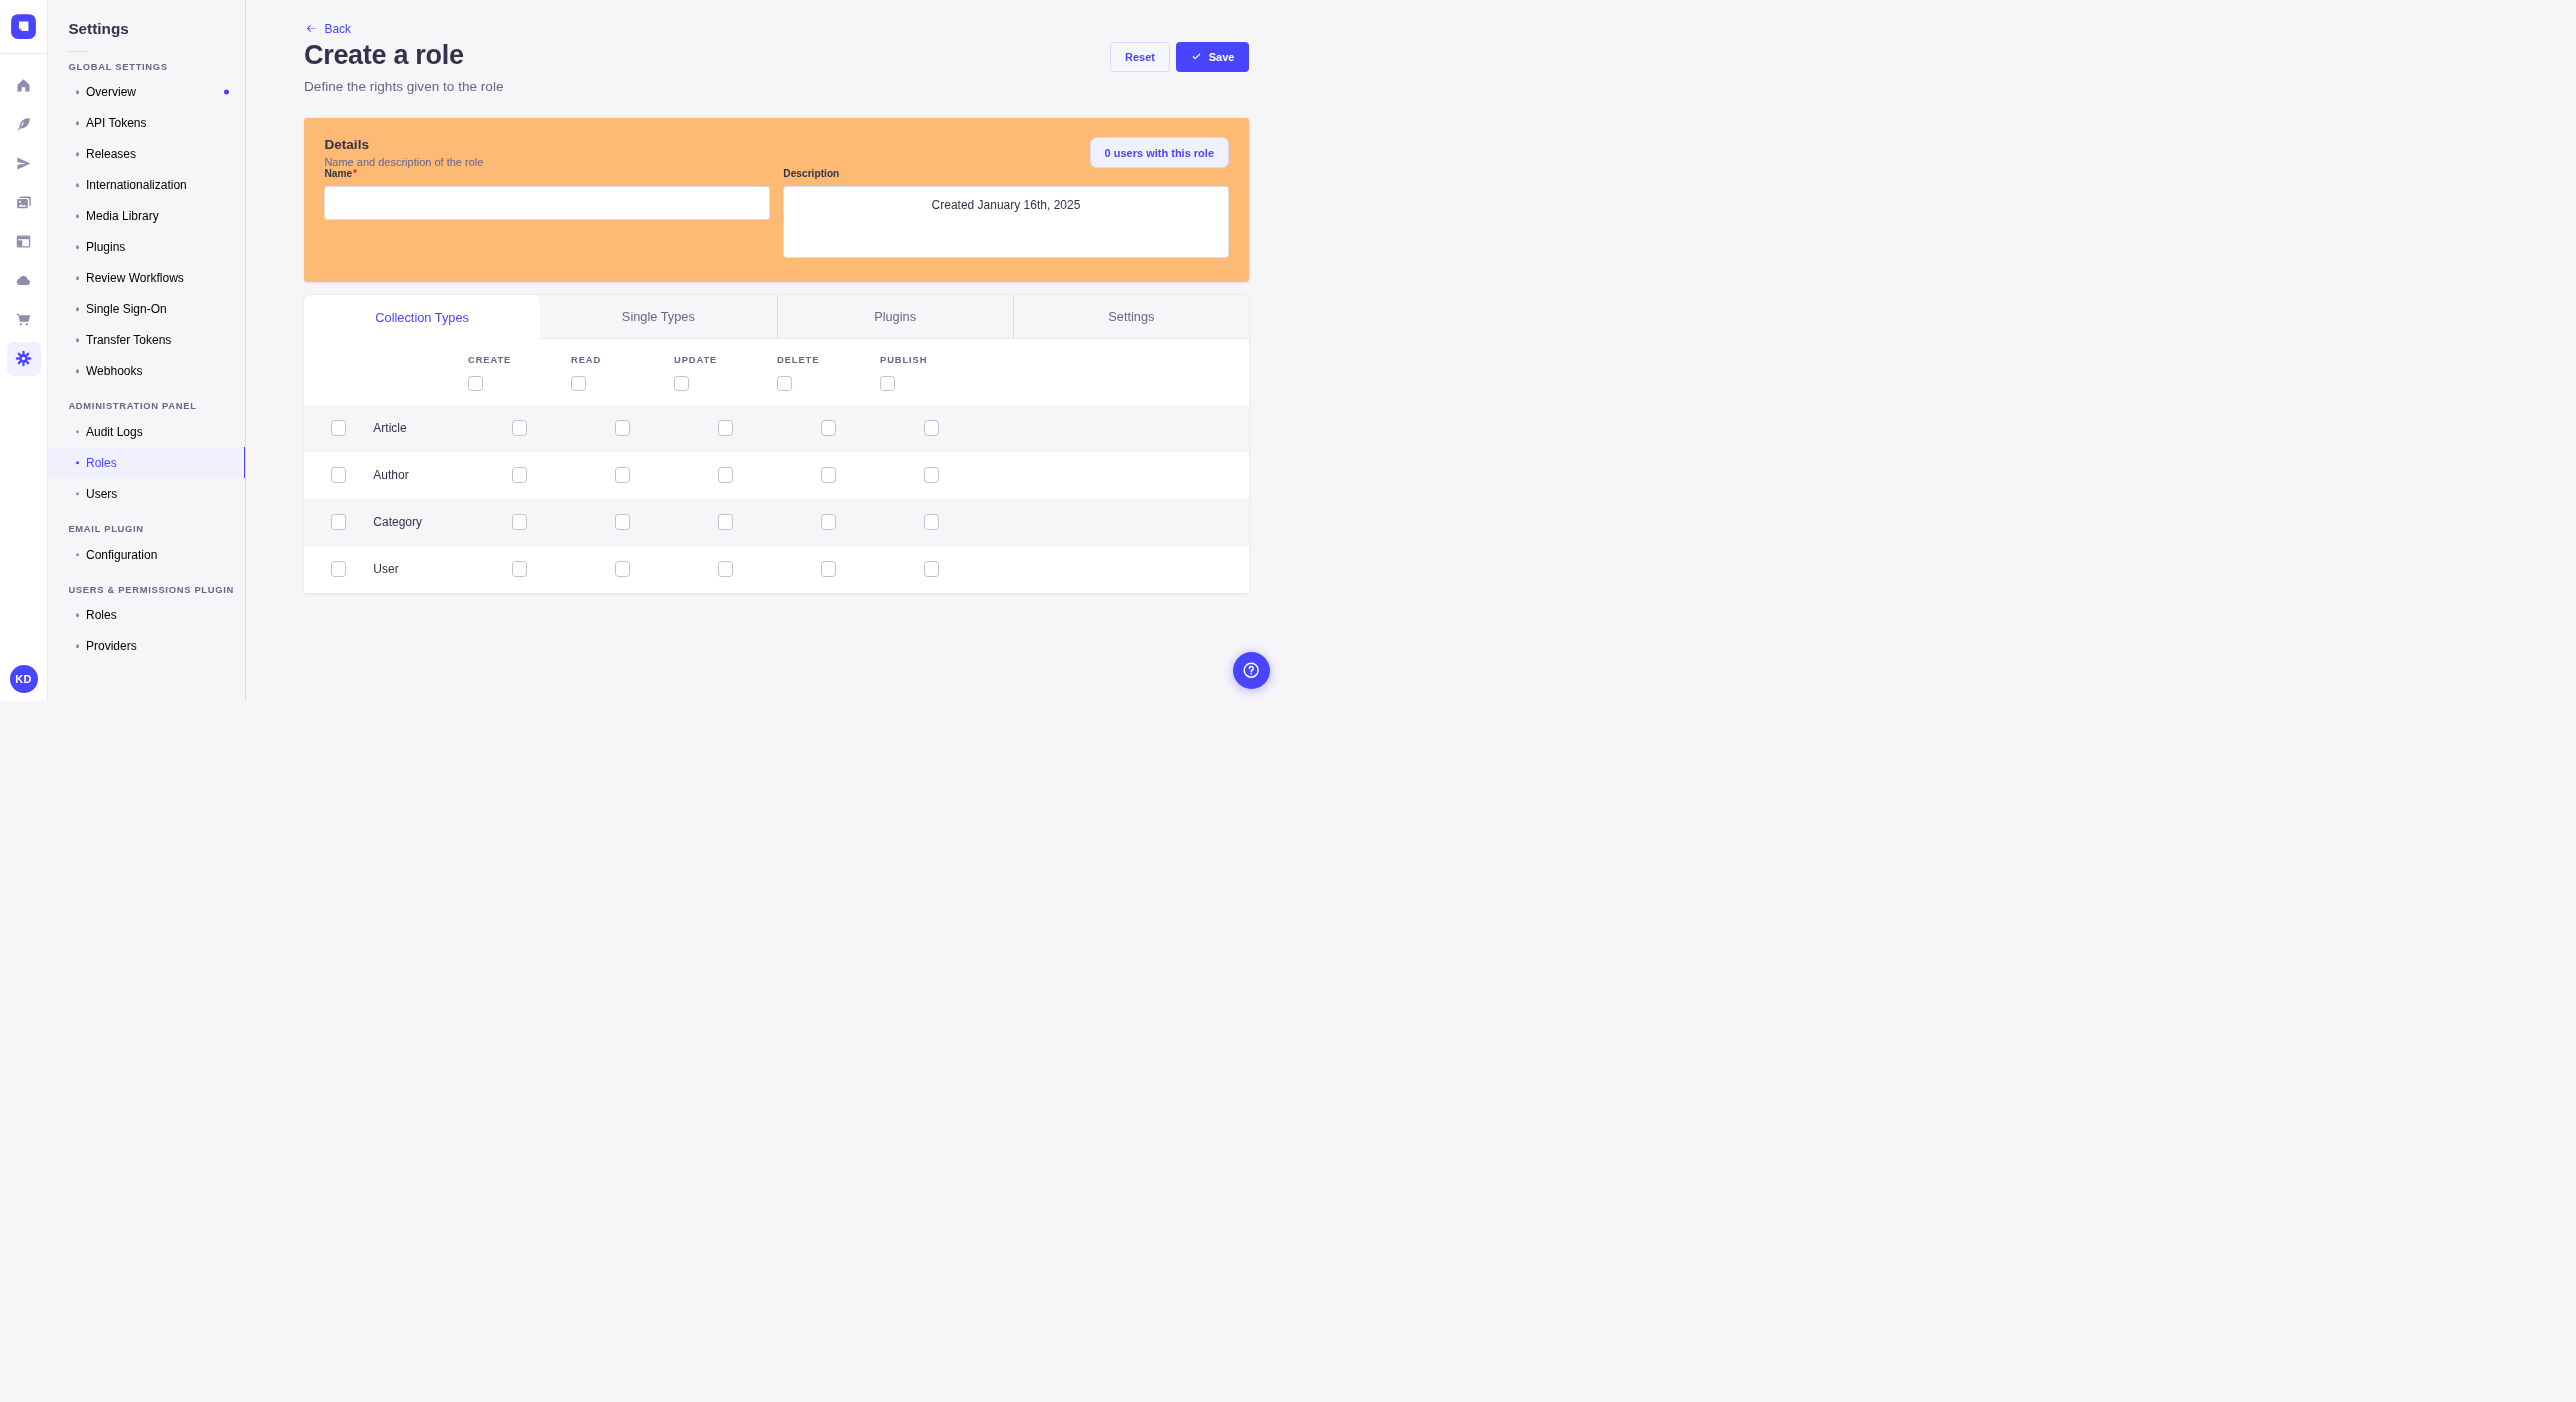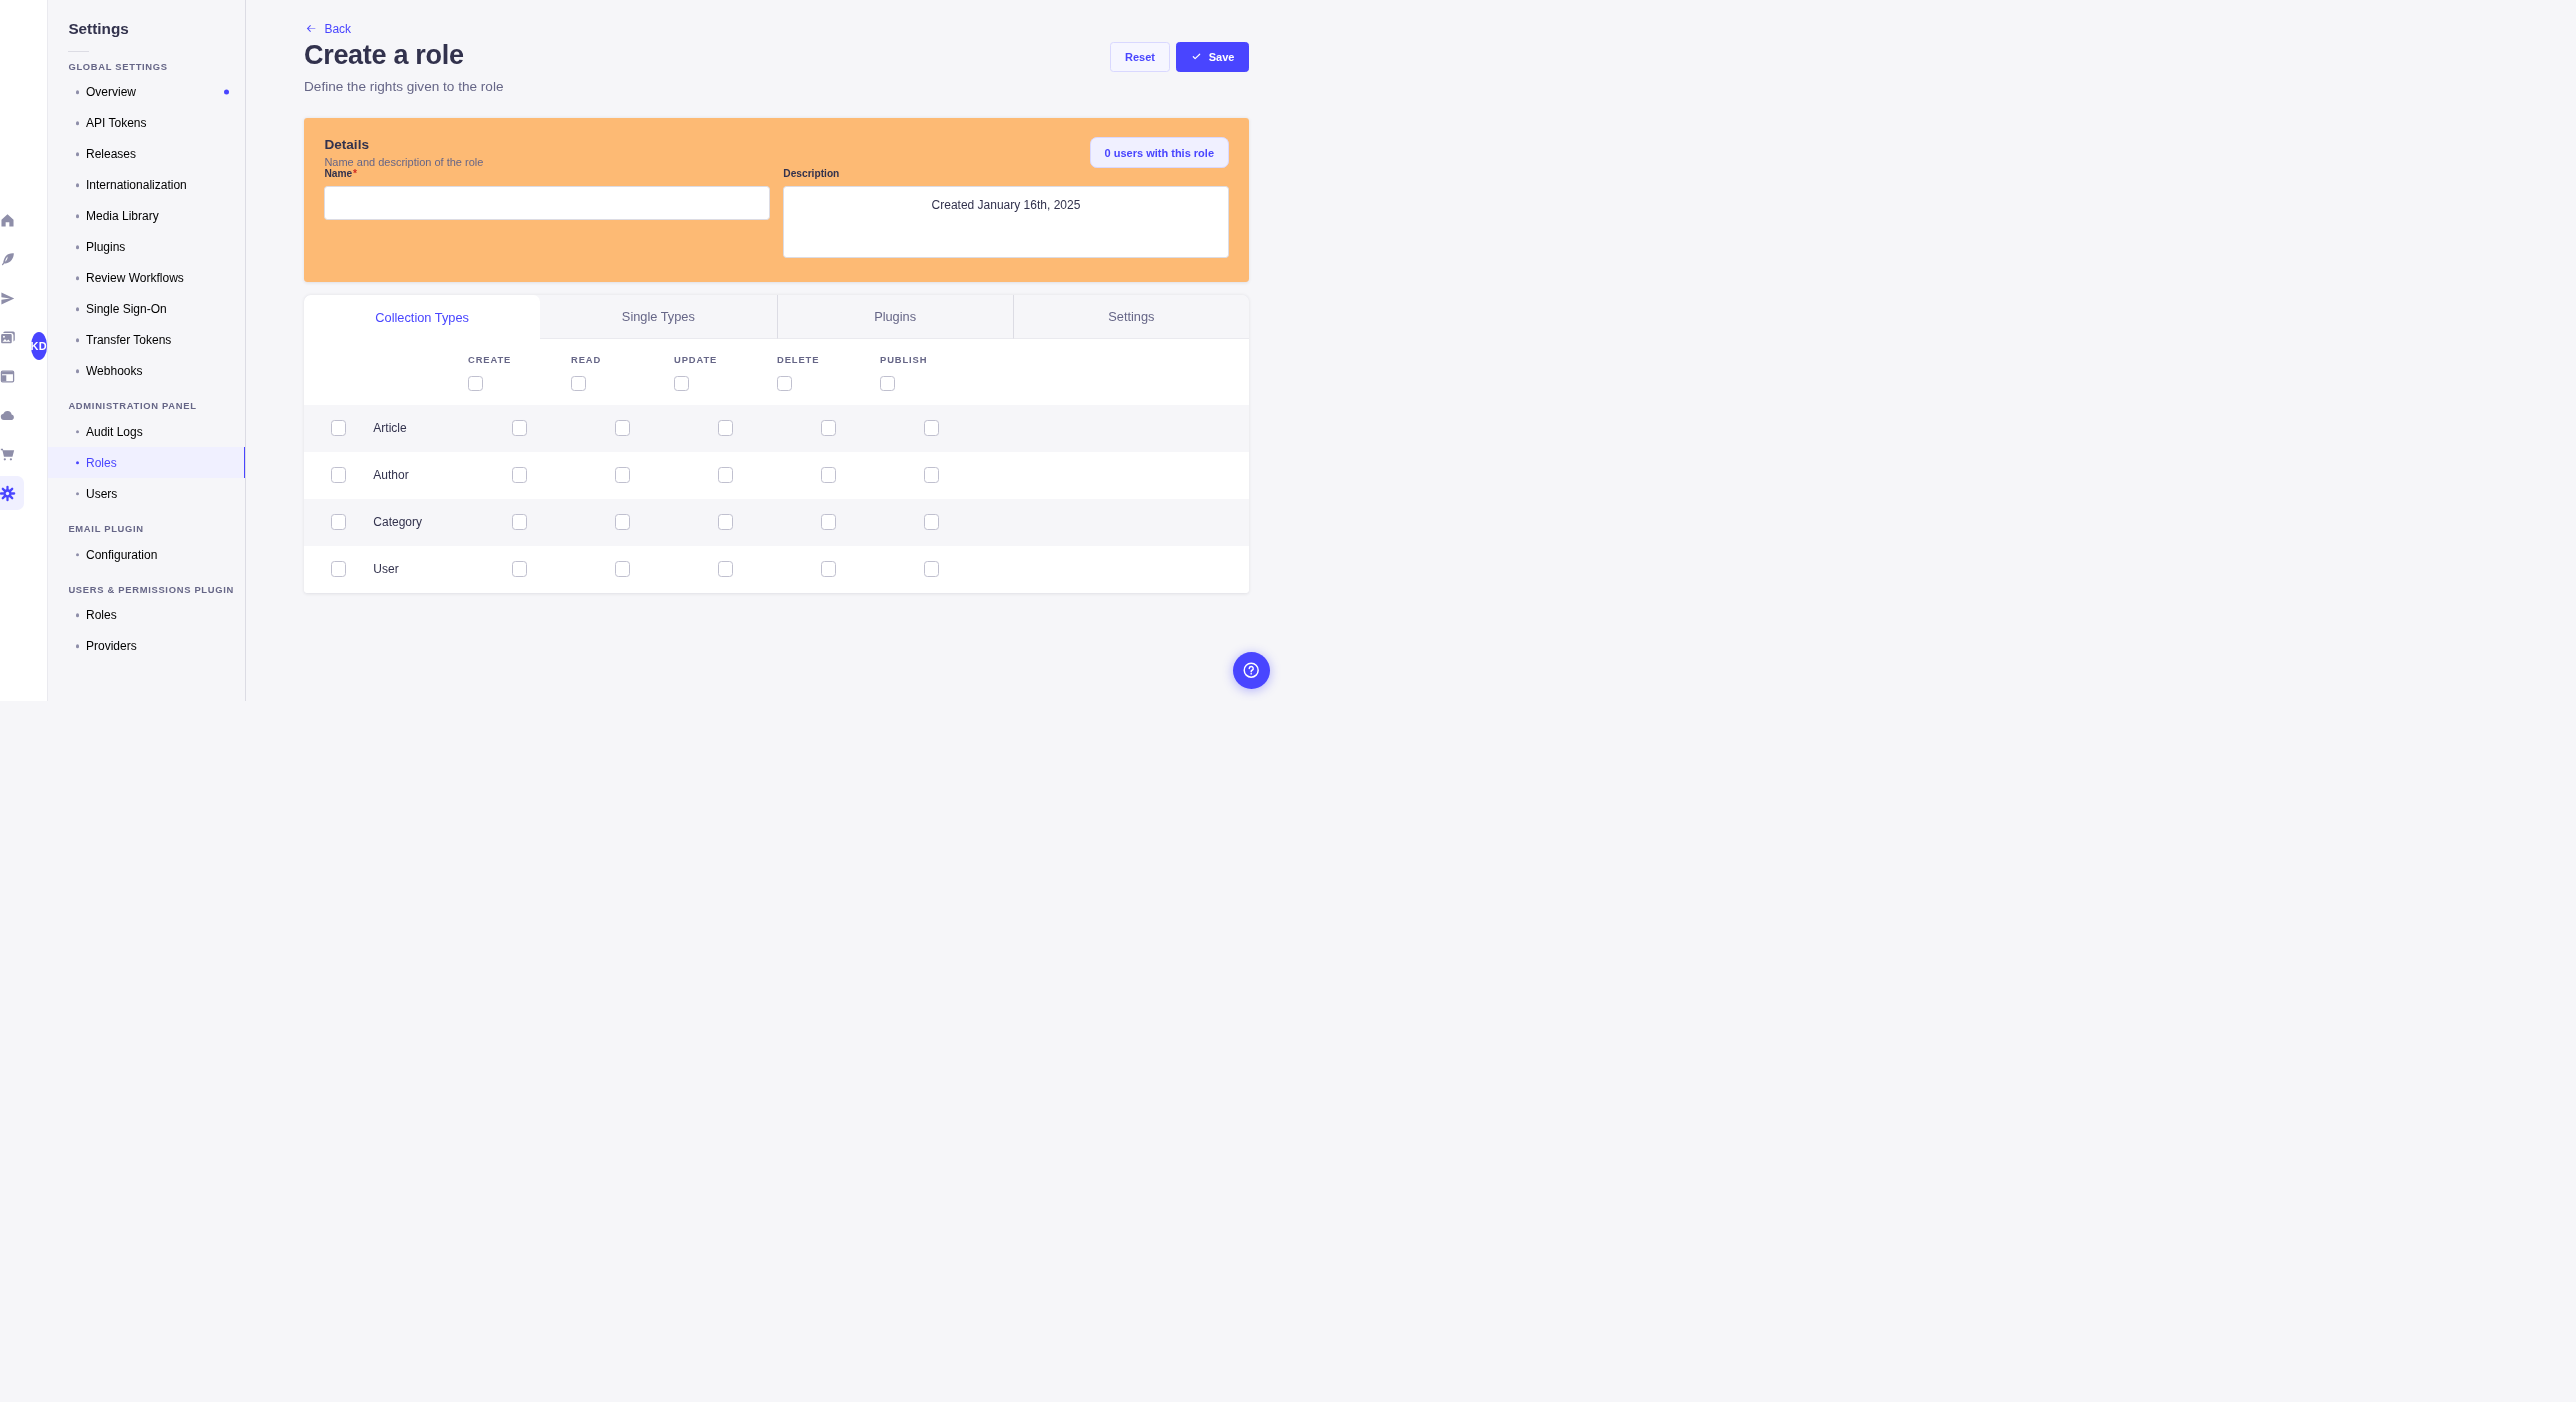--- a/index.html
+++ b/index.html
@@ -11,22 +11,22 @@
     overflow:hidden;
     display:flex;
     position:relative;
   }
   button { font-family:inherit; border:none; background:none; cursor:pointer; }
 
   
   .rail {
     width:48px; flex-shrink:0; background:#fff;
     border-right:0.9px solid #eaeaef;
-    display:flex; flex-direction:row; align-items:center;
-    position:relative; z-index:5;justify-content:flex-end;
+    display:flex; flex-direction:column; align-items:center;
+    position:relative; z-index:5;
   }
   .logo-wrap {
     width:100%; height:54px; display:flex; align-items:center; justify-content:center;
     border-bottom:0.9px solid #eaeaef;
   }
   .logo-wrap svg { width:27px; height:27px; }
   .rail-icons { display:flex; flex-direction:column; align-items:center; margin-top:12px; width:100%; }
   .rail-btn {
     width:48px; height:39px; display:flex; align-items:center; justify-content:center;
     color:#8e8ea9;

